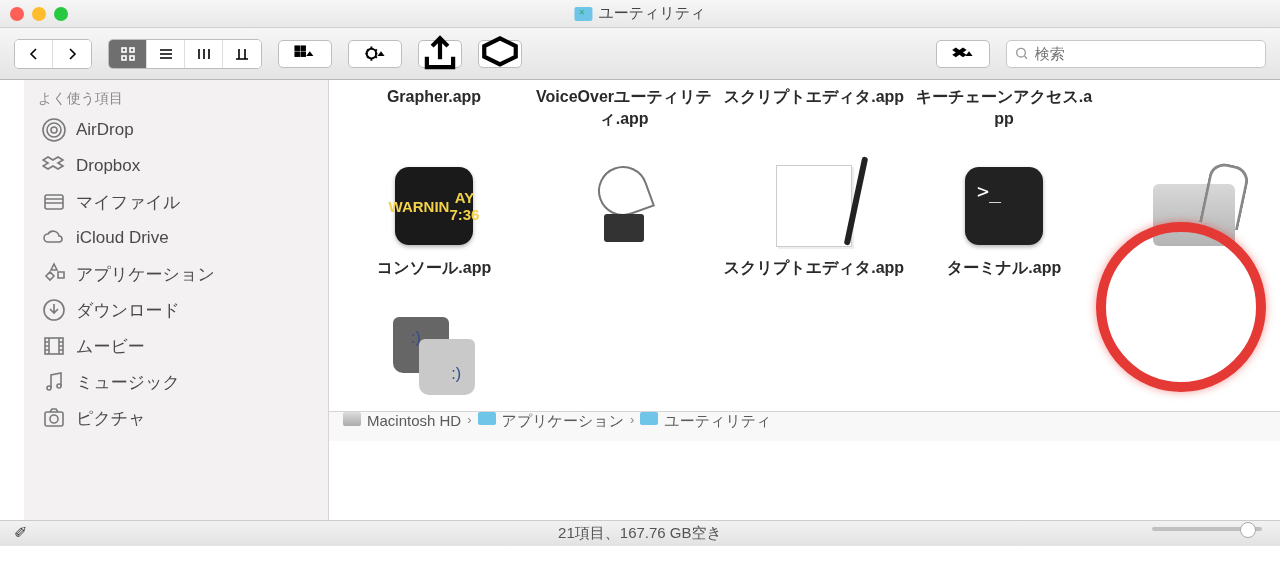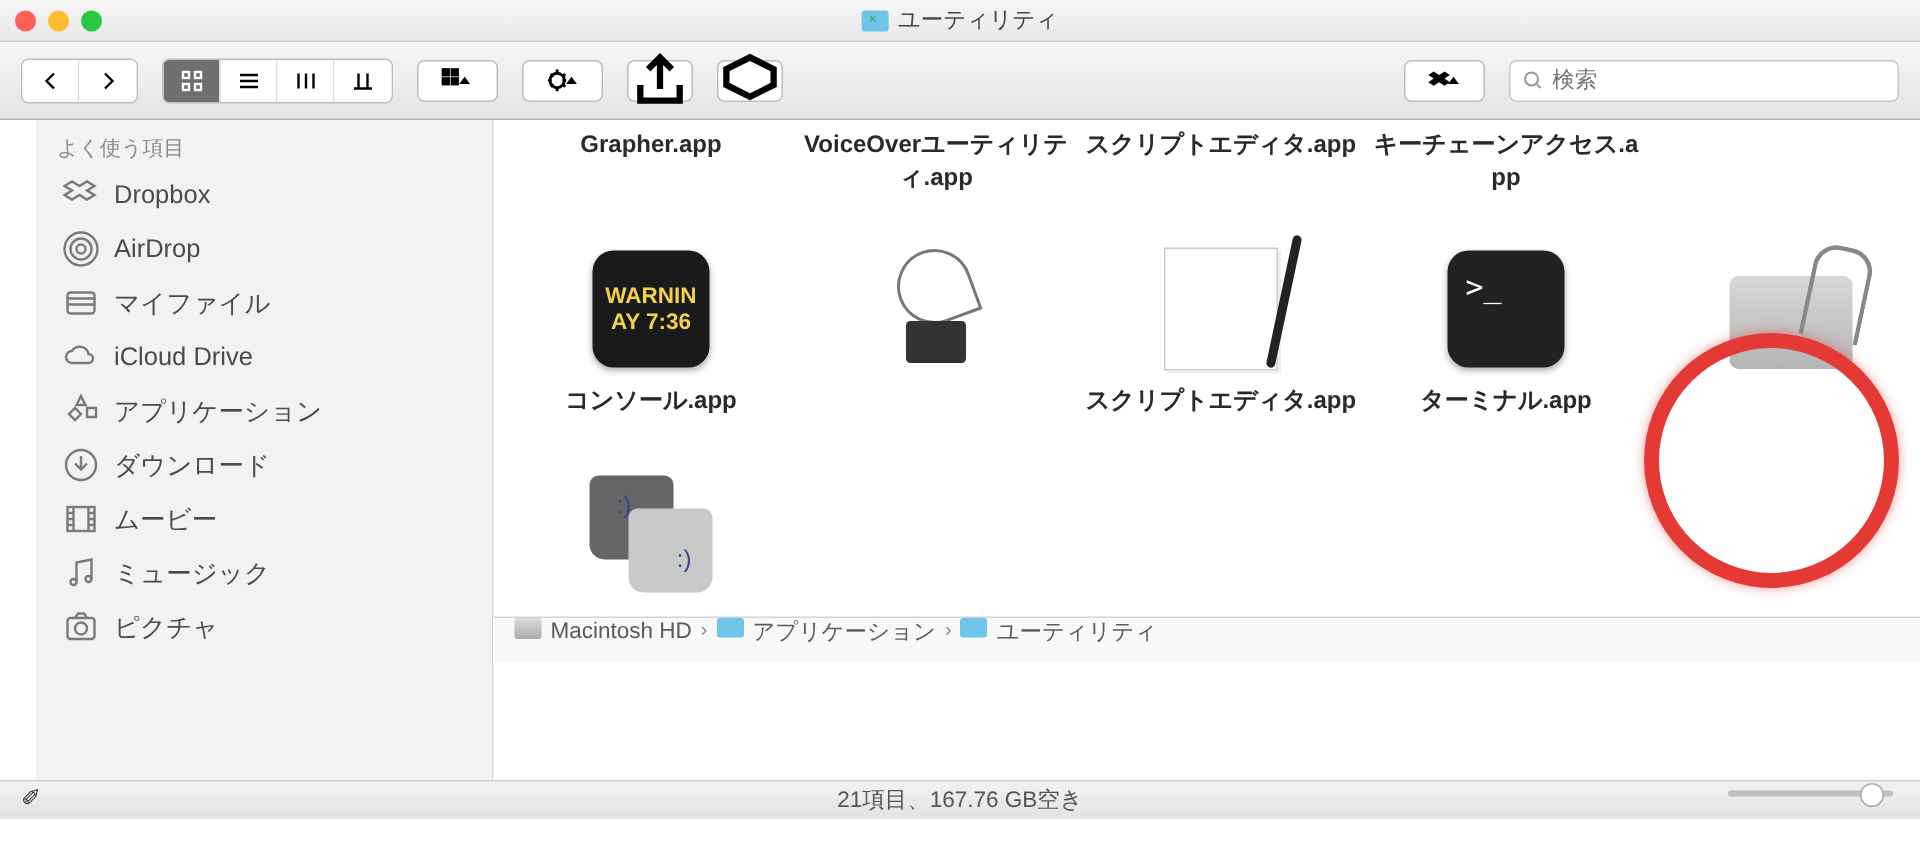--- a/index.html
+++ b/index.html
@@ -31,21 +31,21 @@
 .sideitem { display: flex; align-items: center; gap: 10px; padding: 6px 18px; cursor: default; }
 .sideicon { width: 24px; height: 24px; color: #7a7a7a; display: flex; align-items: center; justify-content: center; }
 
 .content { flex: 1; background: #fff; overflow: hidden; position: relative; }
 .grid { display: grid; grid-template-columns: repeat(5, 190px); gap: 0; padding: 0 10px; }
 .item { text-align: center; font-size: 16px; color: #2a2a2a; padding: 4px; }
 .iconbox { width: 90px; height: 90px; margin: 24px auto 6px; display: flex; align-items: center; justify-content: center; }
 .label { line-height: 1.35; word-break: break-all; font-weight: bold; }
 .row1 .item { padding-top: 6px; }
 
-.console-ico { width: 78px; height: 78px; background: #1a1a1a; border-radius: 14px; display: flex; flex-direction: column; align-items: center; justify-content: center; color: #f3d24a; font-family: monospace; font-weight: 700; font-size: 15px; box-shadow: 0 2px 4px rgba(0,0,0,.3); }
+.console-ico { width: 78px; height: 78px; background: #1a1a1a; border-radius: 14px; display: flex; flex-direction: row; align-items: center; justify-content: center; color: #f3d24a; font-family: monospace; font-weight: 700; font-size: 15px; box-shadow: 0 2px 4px rgba(0,0,0,.3); }
 .terminal-ico { width: 78px; height: 78px; background: #222; border-radius: 14px; color: #fff; display: flex; align-items: flex-start; padding: 12px; font-family: monospace; font-size: 20px; box-shadow: 0 2px 4px rgba(0,0,0,.3); }
 .disk-ico { width: 82px; height: 62px; background: linear-gradient(#d8d8d8,#b4b4b4); border-radius: 6px; position: relative; margin-top: 18px; }
 .disk-ico::before { content: ""; position: absolute; right: -10px; top: -20px; width: 34px; height: 60px; border: 3px solid #888; border-radius: 16px 16px 0 0; border-bottom: none; transform: rotate(12deg); }
 .sysinfo-ico { position: relative; width: 80px; height: 80px; }
 .sysinfo-ico .chip { position: absolute; bottom: 4px; left: 20px; width: 40px; height: 28px; background: #333; border-radius: 3px; }
 .sysinfo-ico .cal { position: absolute; top: 0; left: 14px; width: 50px; height: 50px; border: 2px solid #777; border-radius: 50% 50% 0 50%; transform: rotate(-20deg); }
 .script-ico { width: 76px; height: 82px; background: #fff; border: 1px solid #ccc; position: relative; box-shadow: 2px 2px 0 #eee; }
 .script-ico::after { content: ""; position: absolute; right: -8px; top: -10px; width: 6px; height: 90px; background: #222; transform: rotate(12deg); border-radius: 3px; }
 .migrate-ico { position: relative; width: 82px; height: 78px; }
 .migrate-ico .f1 { position: absolute; width: 56px; height: 56px; background: #666; border-radius: 6px 6px 10px 10px; top: 0; left: 0; }
@@ -159,35 +159,35 @@
       </svg>
     <input placeholder="検索" style="">
   </div>
 </div>
 
 <div class="main">
   <div class="sidebar">
     <div class="sidehdr">よく使う項目</div>
     <div class="sideitem">
         <span class="sideicon">
-          <svg viewBox="0 0 24 24" fill="currentColor" stroke="none">
-            <path d="M6 3L1 6l5 3-5 3 5 3 5-3 5 3 5-3-5-3 5-3-5-3-5 3z"></path>
-          </svg>
-        </span>
-        <span>Dropbox</span>
-      </div>
-    <div class="sideitem">
-        <span class="sideicon">
           <svg viewBox="0 0 24 24">
             <circle cx="12" cy="12" r="3"></circle>
             <circle cx="12" cy="12" r="7"></circle>
             <circle cx="12" cy="12" r="11"></circle>
           </svg>
         </span>
         <span>AirDrop</span>
+      </div>
+    <div class="sideitem">
+        <span class="sideicon">
+          <svg viewBox="0 0 24 24" fill="currentColor" stroke="none">
+            <path d="M6 3L1 6l5 3-5 3 5 3 5-3 5 3 5-3-5-3 5-3-5-3-5 3z"></path>
+          </svg>
+        </span>
+        <span>Dropbox</span>
       </div>
     <div class="sideitem">
         <span class="sideicon">
           <svg viewBox="0 0 24 24">
             <rect x="3" y="5" width="18" height="14" rx="2"></rect>
             <path d="M3 9h18M3 13h18"></path>
           </svg>
         </span>
         <span>マイファイル</span>
       </div>

